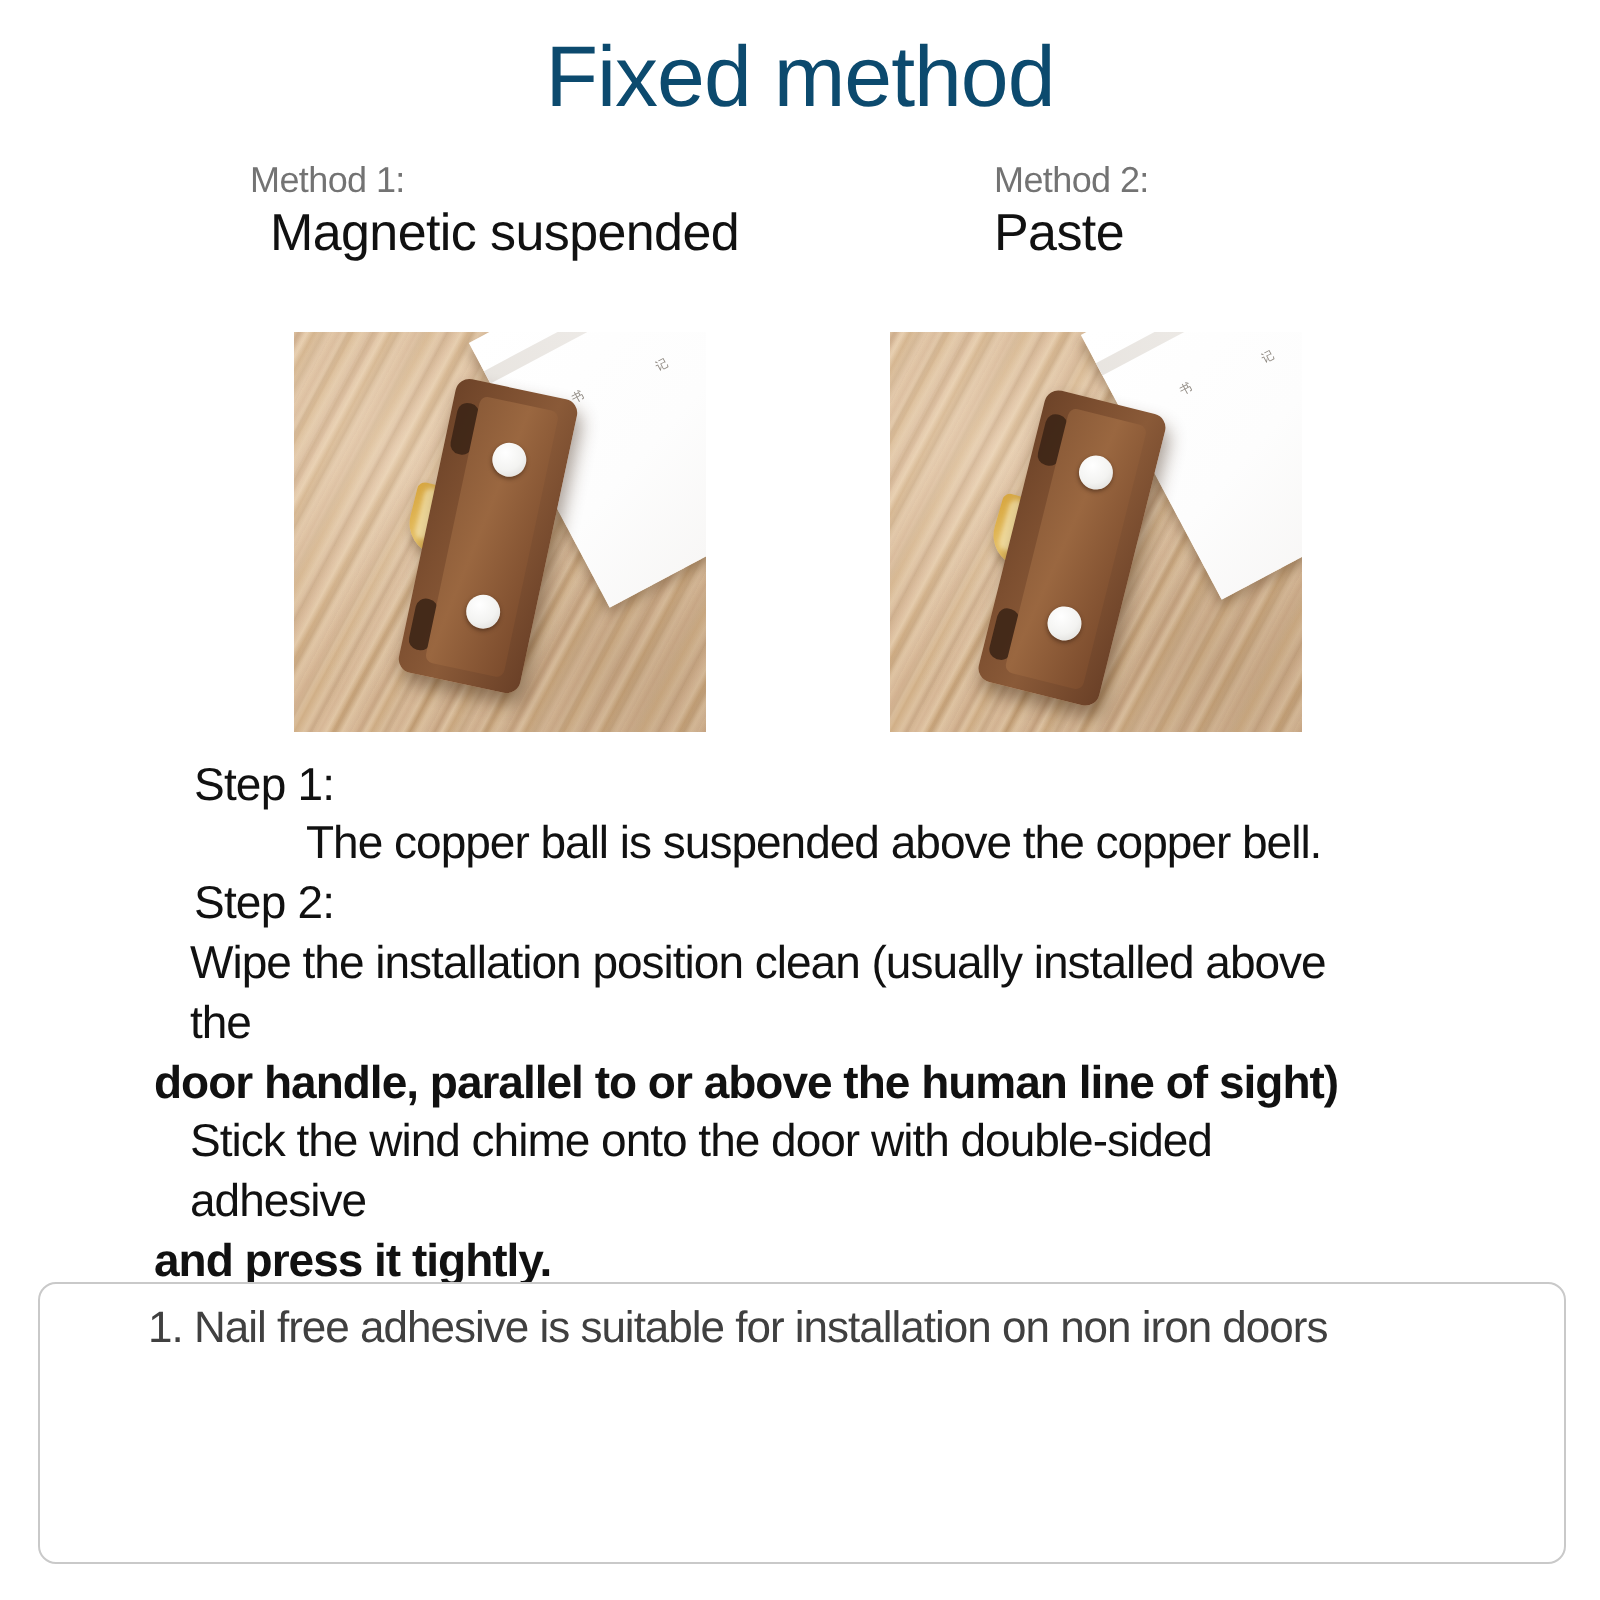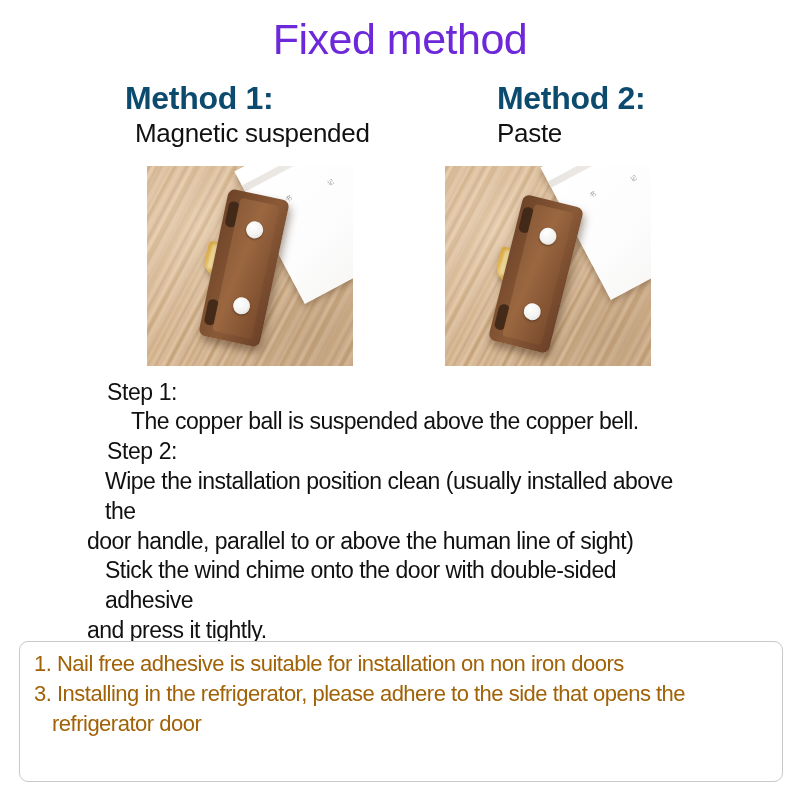--- a/index.html
+++ b/index.html
@@ -19,44 +19,44 @@
 
   
   .page-title {
     text-align: center;
     font-size: 43px;
     font-weight: 400;
     line-height: 1;
     letter-spacing: -0.5px;
     margin: 0;
     padding-top: 18px;
-    color: #6d28d9;
+    color: #0c4a6e;
   }
 
   
   .methods-row {
     position: absolute;
     top: 80px;
     left: 0;
     width: 800px;
     height: 300px;
   }
   .method-col {
     position: absolute;
     top: 0;
   }
   .method-col.col1 { left: 125px; width: 300px; }
   .method-col.col2 { left: 449px; width: 300px; margin-left: 48px; }
 
   .method-heading {
-    font-size: 32px;
-    font-weight: 700;
+    font-size: 18px;
+    font-weight: 400;
     line-height: 1.18;
     letter-spacing: -0.3px;
-    color: #0c4a6e;
+    color: #737373;
     white-space: nowrap;
   }
   .method-sub {
     font-size: 26px;
     font-weight: 400;
     line-height: 1.18;
     letter-spacing: -0.3px;
     color: #111111;
     white-space: nowrap;
   }
@@ -197,62 +197,63 @@
     left: 4px; top: 2px;
     width: 8px; height: 26px;
     border-radius: 6px;
     background: rgba(255,245,205,0.55);
     filter: blur(1px);
   }
 
   
   .steps {
     position: absolute;
-    left: 14px;
+    left: 4px;
     top: 378px;
     width: 708px;
   }
   .step-label {
     font-size: 23px;
     font-weight: 400;
     line-height: 1.28;
     letter-spacing: -0.4px;
     color: #111111;
     padding-left: 93px;
   }
   .step-text {
     font-size: 23px;
     font-weight: 400;
     line-height: 1.3;
     letter-spacing: -0.5px;
     color: #111111;
   }
-  .step-text.indent-lg { padding-left: 117px; }
-  .step-text.indent-md { padding-left: 73px; padding-right: 38px; }
+  .step-text.indent-lg { padding-left: 117px; margin-left: 32px; }
+  .step-text.indent-md { padding-left: 73px; padding-right: 38px; font-weight: bold; }
   .step-text.indent-sm { padding-left: 91px; padding-right: 20px; }
 
   
   .notice-box {
     position: absolute;
     left: 19px;
     top: 641px;
     width: 764px;
     height: 141px;
     box-sizing: border-box;
     border: 1px solid #c9c9c9;
     border-radius: 9px;
     background: #ffffff;
     padding: 7px 10px 0 14px;
   }
   .notice-item {
-    color: #a16207;
+    color: #404040;
     font-size: 22px;
     font-weight: 400;
     line-height: 1.36;
     letter-spacing: -0.5px;
+    margin-left: 40px;
   }
   .notice-item .cont {
     display: block;
     padding-left: 18px;
   }
 </style>
 </head>
 <body>
 
 <h1 class="page-title">Fixed method</h1>
@@ -316,19 +317,14 @@
 </div>
 
 <div class="notice-box">
 
   <div class="notice-item">
     <span>1.</span>
     <span>Nail free adhesive is suitable for installation on non iron doors</span>
   </div>
 
 
-  <div class="notice-item">
-    <span>3.</span>
-    <span>Installing in the refrigerator, please adhere to the side that opens the</span>
-    <span class="cont">refrigerator door</span>
-  </div>
 
 </div>
 
 </body></html>

